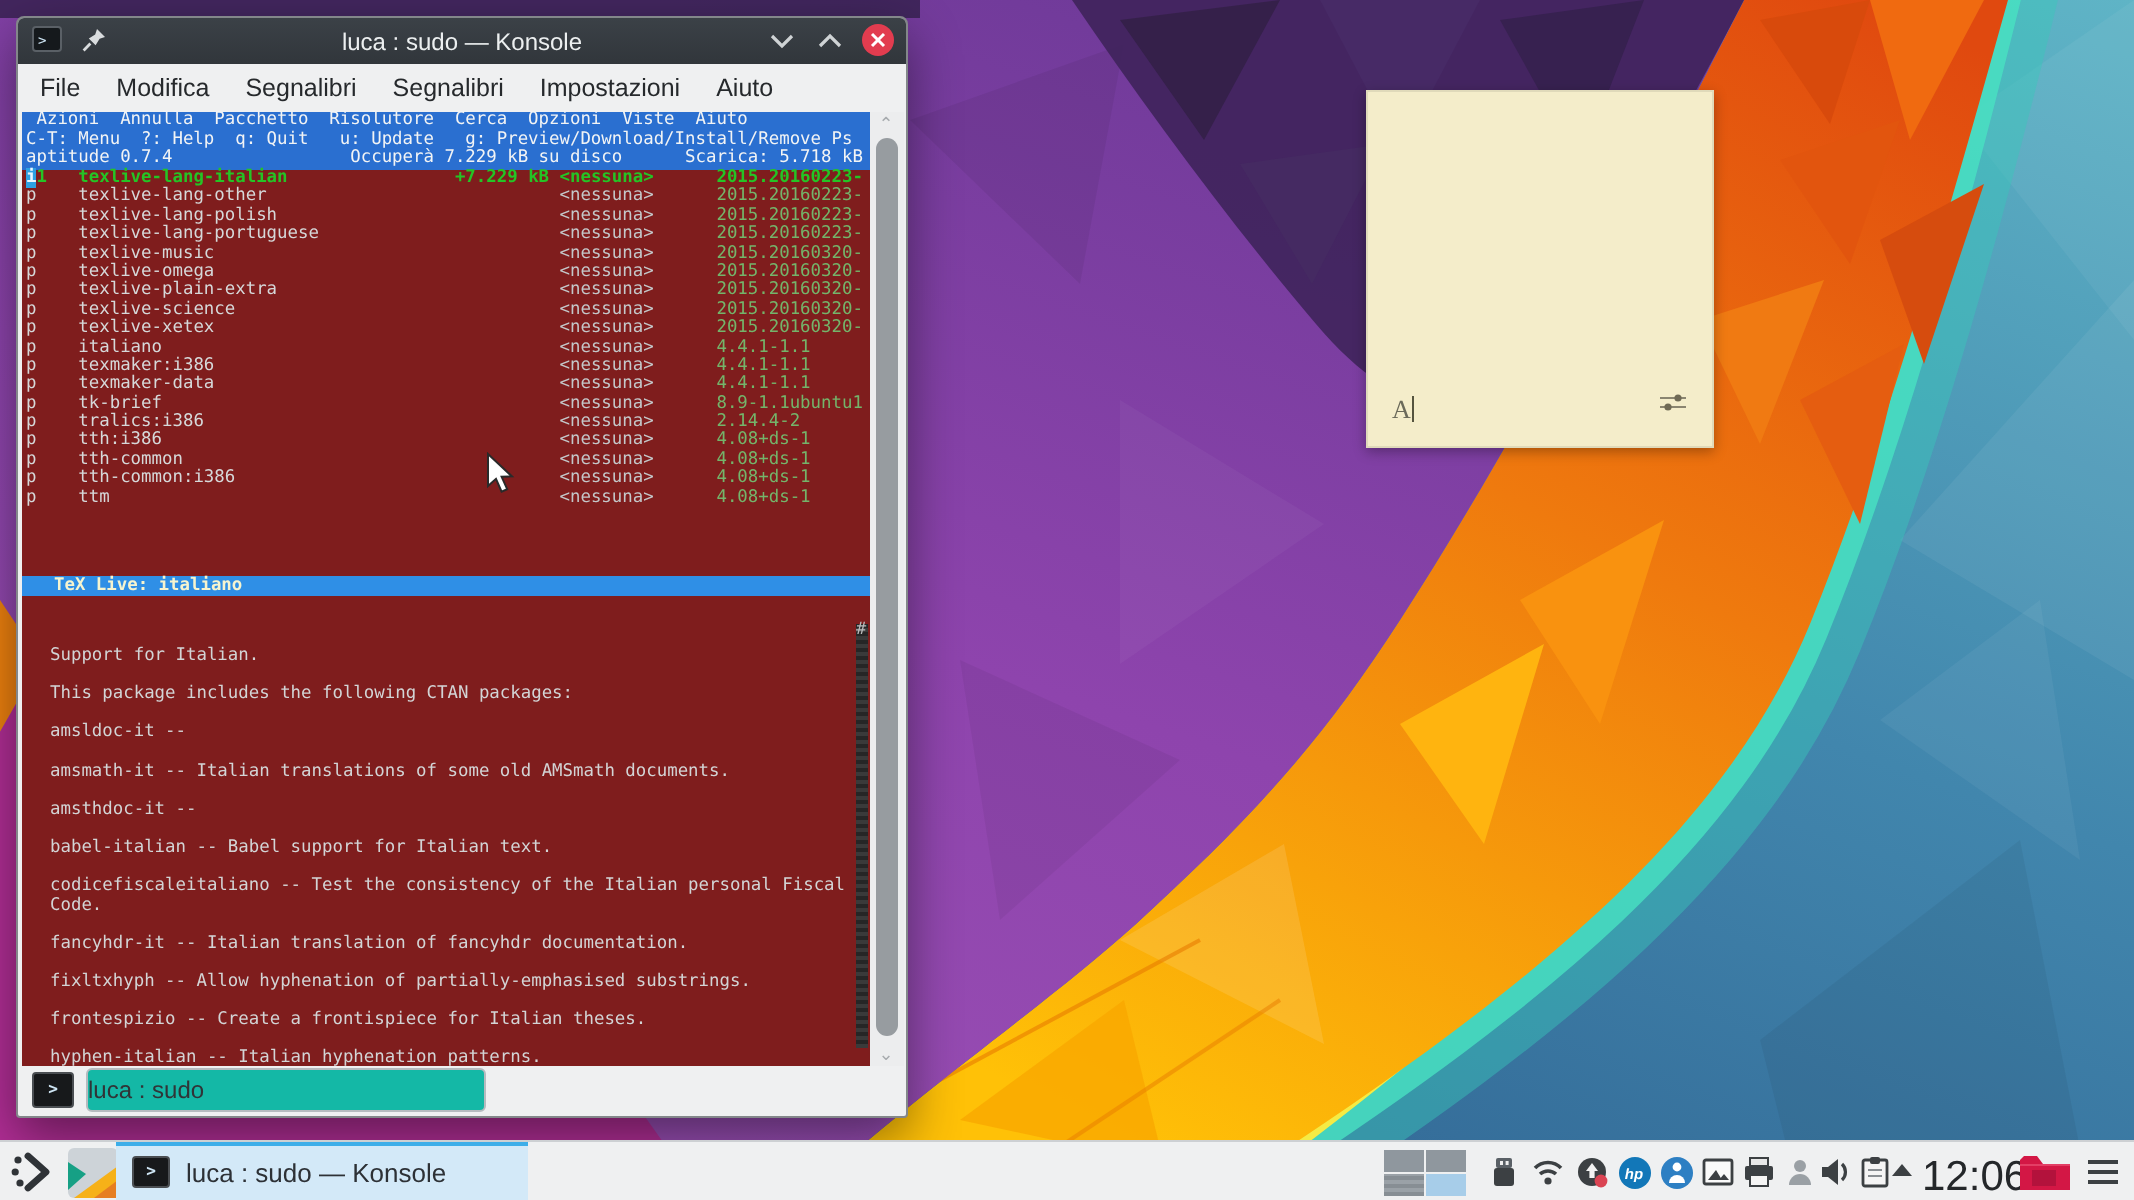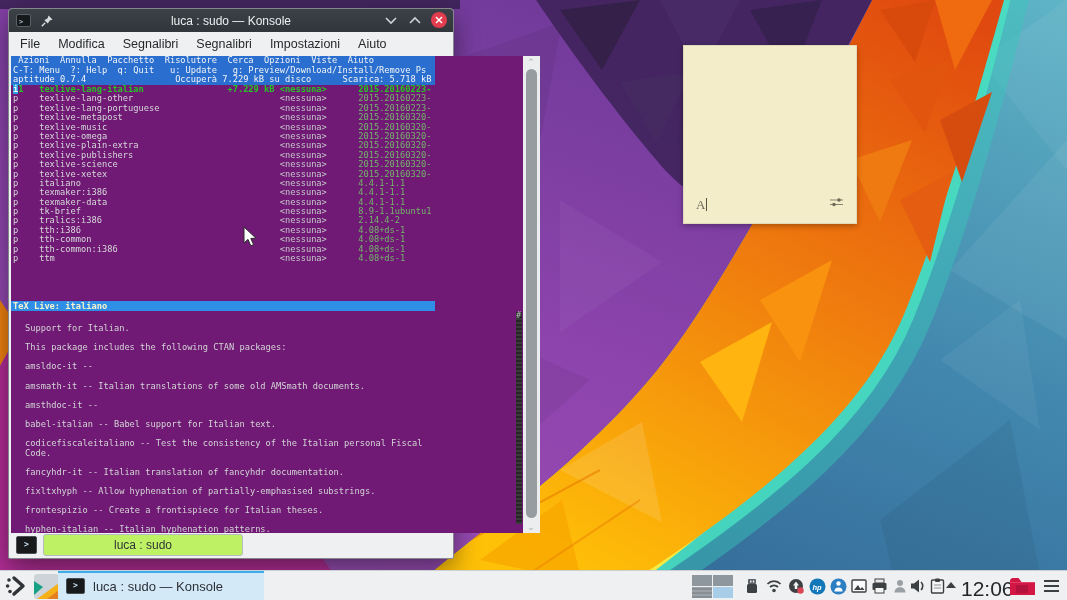--- a/index.html
+++ b/index.html
@@ -24,48 +24,48 @@
   .tb-left{position:absolute;left:7px;top:4px;display:flex;gap:10px;align-items:center;}
   .tb-right{position:absolute;right:6px;top:3px;display:flex;gap:8px;align-items:center;}
   .tb-btn{width:16px;height:16px;display:flex;align-items:center;justify-content:center;}
   .close-btn{width:16px;height:16px;border-radius:50%;background:#e23c4f;display:flex;
     align-items:center;justify-content:center;}
   .menubar{position:absolute;left:1px;top:23px;right:1px;height:24px;background:#eff0f1;
     display:flex;align-items:center;padding-left:10px;gap:18px;}
   .mitem{font-size:12.5px;color:#26292c;}
 
   
-  .terminal{position:absolute;left:2px;top:47px;width:529px;height:477px;background:#701a75;}
+  .terminal{position:absolute;left:2px;top:47px;width:441px;height:477px;background:#7f1d1d;}
   .apt-header{position:absolute;left:0;top:0;width:424px;height:29px;background:#2a6fd0;
     margin:0;font:8.7px/9.5px "DejaVu Sans Mono",monospace;color:#f2f4f5;white-space:pre;padding-left:2px;box-sizing:border-box;}
   .apt-rows{position:absolute;left:0;top:29px;width:424px;}
   .apt-row{white-space:pre;font:8.7px/9.4px "DejaVu Sans Mono",monospace;height:9.4px;padding-left:2px;}
   .apt-row .st,.apt-row .nm{color:#d6d8d9;}
   .apt-row .sz,.apt-row .vr{color:#74b46a;}
   .apt-row .cv{color:#c4c7c9;}
   .apt-row.sel span{color:#25c425;font-weight:bold;}
   .apt-row.sel .cur0{background:#2da0e2;color:#eaf6ff;}
-  .apt-divider{position:absolute;left:0;top:245px;width:424px;height:10px;background:#2f8fe6;
-    font:bold 8.7px/10px "DejaVu Sans Mono",monospace;color:#f6f4cf;white-space:pre;padding-left:2px;box-sizing:border-box;}
+  .apt-divider{position:absolute;left:0;top:232px;width:424px;height:10px;background:#2f8fe6;
+    font:bold 8.7px/10px "DejaVu Sans Mono",monospace;color:#f6f4cf;white-space:pre;padding-left:16px;box-sizing:border-box;}
   .apt-desc{position:absolute;left:0;top:256px;width:416px;margin:12px;
     font:8.7px/9.6px "DejaVu Sans Mono",monospace;color:#d3d4d5;white-space:pre;padding-left:2px;}
   .desc-scroll{position:absolute;right:18px;top:256px;width:6px;height:212px;
     background:repeating-linear-gradient(0deg,#3a3a3a 0 2px,#262626 2px 4px);}
   .desc-mark{position:absolute;top:-2px;left:0;color:#b9babb;font:8.5px "DejaVu Sans Mono",monospace;}
 
   .kscroll{position:absolute;right:0;top:0;width:17px;height:477px;background:#ecedee;}
   .kscroll .handle{position:absolute;left:3px;top:13px;width:11px;height:449px;background:#979ca0;border-radius:5.5px;}
   .chev{position:absolute;left:4px;width:8px;height:8px;color:#a7abae;font-size:9px;line-height:8px;text-align:center;}
 
   
   .tabbar{position:absolute;left:2px;right:2px;bottom:1px;height:24px;background:#eff0f1;display:flex;align-items:center;}
   .newtab{width:19px;height:16px;background:#17191b;border:1px solid #4a4e52;border-radius:2px;
     color:#cfe6f5;font:bold 8px/15px "DejaVu Sans Mono",monospace;text-align:center;margin-left:5px;}
-  .tab{width:198px;height:20px;margin-left:6px;background:#bef264;border:1px solid #b6bbbf;border-radius:3px;
-    display:flex;align-items:center;justify-content:center;font-size:12px;color:#303437;}
+  .tab{width:198px;height:20px;margin-left:6px;background:#14b8a6;border:1px solid #b6bbbf;border-radius:3px;
+    display:flex;align-items:center;font-size:12px;color:#303437;}
 
   
   .panel{position:absolute;left:0;top:570px;width:1067px;height:30px;background:#eff0f1;border-top:1px solid #cdd0d3;box-sizing:border-box;}
   .task{position:absolute;left:58px;top:0;width:206px;height:30px;background:#d3e9f8;display:flex;align-items:center;}
   .task-stripe{position:absolute;left:0;top:0;width:100%;height:2px;background:#3daee9;}
   .task-label{font-size:13px;color:#2d3136;margin-left:8px;white-space:nowrap;}
   .task-ico{width:17px;height:14px;background:#17191b;border:1px solid #4a4e52;border-radius:2px;
     color:#cfe6f5;font:bold 8px/13px "DejaVu Sans Mono",monospace;text-align:center;margin-left:8px;flex:none;}
   .pager{position:absolute;left:692px;top:4px;width:42px;height:23px;}
   .pager div{position:absolute;width:20px;height:11px;background:#8f979e;}
@@ -197,26 +197,25 @@
         <span class="mitem">Aiuto</span>
       </div>
 
   <div class="terminal">
     <pre class="apt-header"><span> Azioni  Annulla  Pacchetto  Risolutore  Cerca  Opzioni  Viste  Aiuto</span>
 <span>C-T: Menu  ?: Help  q: Quit   u: Update   g: Preview/Download/Install/Remove Ps</span>
 <span>aptitude 0.7.4                 Occuperà 7.229 kB su disco      Scarica: 5.718 kB</span></pre>
     <div class="apt-rows">
           <div class="apt-row sel"><span class="cur0">i</span><span class="st">1   </span><span class="nm">texlive-lang-italian                </span><span class="sz">+7.229 kB</span><span class="cv"> &lt;nessuna&gt;      </span><span class="vr">2015.20160223-</span></div>
           <div class="apt-row"><span class="st">p    </span><span class="nm">texlive-lang-other                  </span><span class="sz">         </span><span class="cv"> &lt;nessuna&gt;      </span><span class="vr">2015.20160223-</span></div>
+          <div class="apt-row"><span class="st">p    </span><span class="nm">texlive-lang-polish                 </span><span class="sz">         </span><span class="cv"> &lt;nessuna&gt;      </span><span class="vr">2015.20160223-</span></div>
           <div class="apt-row"><span class="st">p    </span><span class="nm">texlive-lang-portuguese             </span><span class="sz">         </span><span class="cv"> &lt;nessuna&gt;      </span><span class="vr">2015.20160223-</span></div>
-          <div class="apt-row"><span class="st">p    </span><span class="nm">texlive-metapost                    </span><span class="sz">         </span><span class="cv"> &lt;nessuna&gt;      </span><span class="vr">2015.20160320-</span></div>
           <div class="apt-row"><span class="st">p    </span><span class="nm">texlive-music                       </span><span class="sz">         </span><span class="cv"> &lt;nessuna&gt;      </span><span class="vr">2015.20160320-</span></div>
           <div class="apt-row"><span class="st">p    </span><span class="nm">texlive-omega                       </span><span class="sz">         </span><span class="cv"> &lt;nessuna&gt;      </span><span class="vr">2015.20160320-</span></div>
           <div class="apt-row"><span class="st">p    </span><span class="nm">texlive-plain-extra                 </span><span class="sz">         </span><span class="cv"> &lt;nessuna&gt;      </span><span class="vr">2015.20160320-</span></div>
-          <div class="apt-row"><span class="st">p    </span><span class="nm">texlive-publishers                  </span><span class="sz">         </span><span class="cv"> &lt;nessuna&gt;      </span><span class="vr">2015.20160320-</span></div>
           <div class="apt-row"><span class="st">p    </span><span class="nm">texlive-science                     </span><span class="sz">         </span><span class="cv"> &lt;nessuna&gt;      </span><span class="vr">2015.20160320-</span></div>
           <div class="apt-row"><span class="st">p    </span><span class="nm">texlive-xetex                       </span><span class="sz">         </span><span class="cv"> &lt;nessuna&gt;      </span><span class="vr">2015.20160320-</span></div>
           <div class="apt-row"><span class="st">p    </span><span class="nm">italiano                            </span><span class="sz">         </span><span class="cv"> &lt;nessuna&gt;      </span><span class="vr">4.4.1-1.1</span></div>
           <div class="apt-row"><span class="st">p    </span><span class="nm">texmaker:i386                       </span><span class="sz">         </span><span class="cv"> &lt;nessuna&gt;      </span><span class="vr">4.4.1-1.1</span></div>
           <div class="apt-row"><span class="st">p    </span><span class="nm">texmaker-data                       </span><span class="sz">         </span><span class="cv"> &lt;nessuna&gt;      </span><span class="vr">4.4.1-1.1</span></div>
           <div class="apt-row"><span class="st">p    </span><span class="nm">tk-brief                            </span><span class="sz">         </span><span class="cv"> &lt;nessuna&gt;      </span><span class="vr">8.9-1.1ubuntu1</span></div>
           <div class="apt-row"><span class="st">p    </span><span class="nm">tralics:i386                        </span><span class="sz">         </span><span class="cv"> &lt;nessuna&gt;      </span><span class="vr">2.14.4-2</span></div>
           <div class="apt-row"><span class="st">p    </span><span class="nm">tth:i386                            </span><span class="sz">         </span><span class="cv"> &lt;nessuna&gt;      </span><span class="vr">4.08+ds-1</span></div>
           <div class="apt-row"><span class="st">p    </span><span class="nm">tth-common                          </span><span class="sz">         </span><span class="cv"> &lt;nessuna&gt;      </span><span class="vr">4.08+ds-1</span></div>
           <div class="apt-row"><span class="st">p    </span><span class="nm">tth-common:i386                     </span><span class="sz">         </span><span class="cv"> &lt;nessuna&gt;      </span><span class="vr">4.08+ds-1</span></div>

